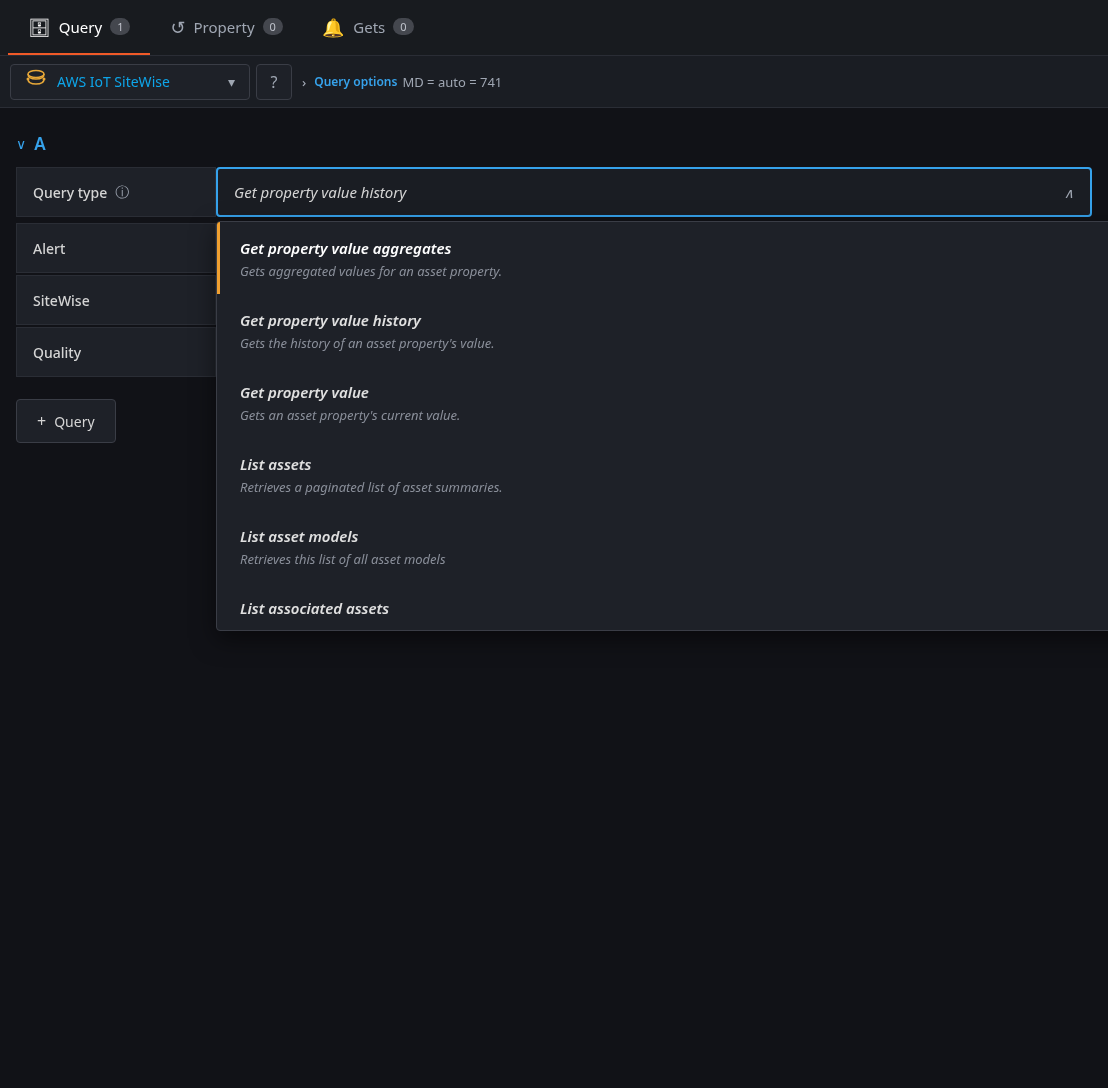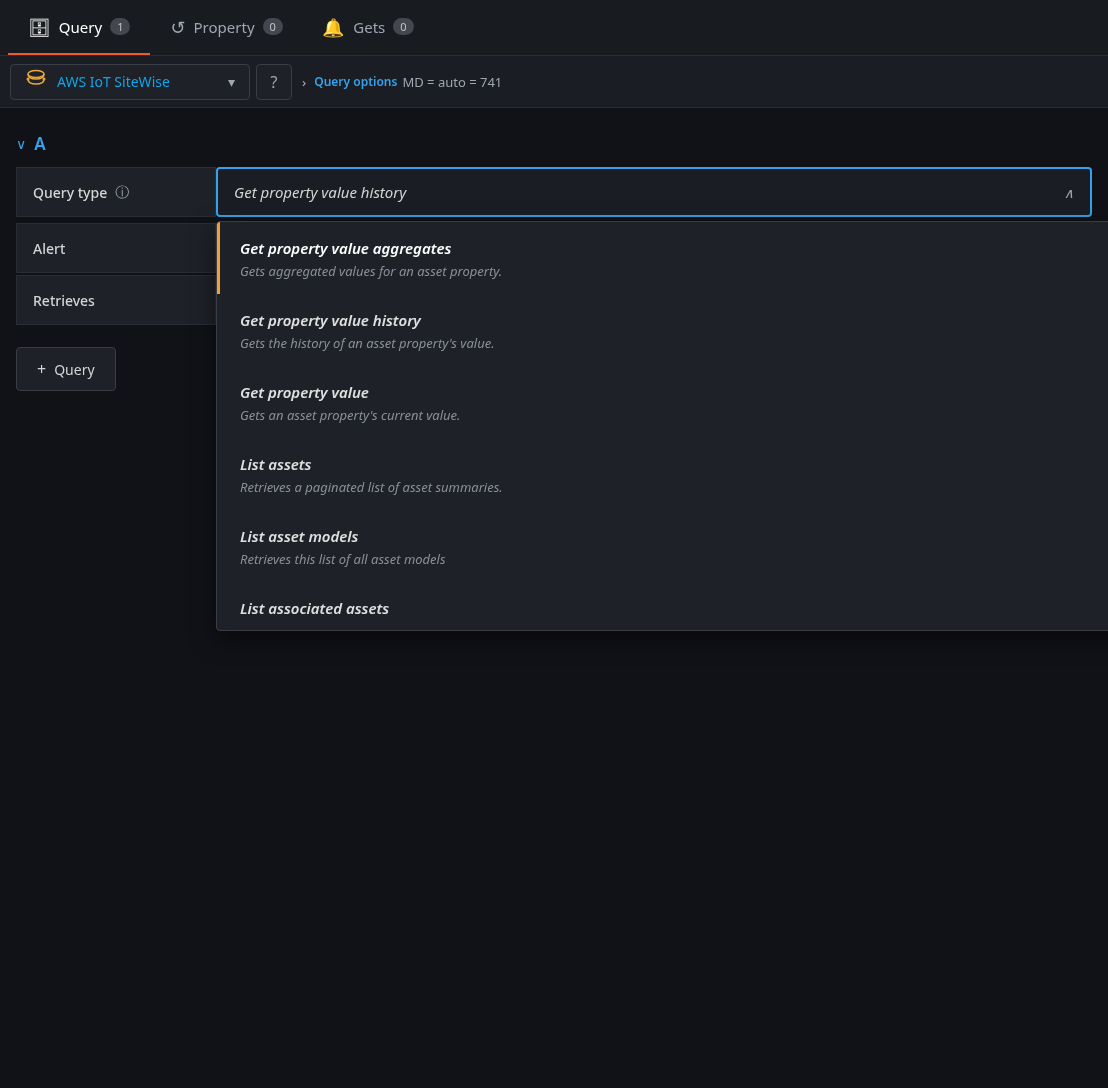--- a/index.html
+++ b/index.html
@@ -323,21 +323,24 @@
 
     <div class="form-labels">
       <div class="form-label-row" style="height:50px;">
         <span class="form-label-text">Query type</span>
         <span class="info-icon">ⓘ</span>
       </div>
       <div class="form-label-row" style="margin-top:4px;">
         <span class="form-label-text">Alert</span>
       </div>
       <div class="form-label-row">
-        <span class="form-label-text">Retrieves</span>
+        <span class="form-label-text">SiteWise</span>
+      </div>
+      <div class="form-label-row">
+        <span class="form-label-text">Quality</span>
       </div>
     </div>
 
     <div class="dropdown-container">
 
       <div class="dropdown-trigger">
         <span class="dropdown-trigger-text">Get property value history</span>
         <span class="dropdown-chevron">∧</span>
       </div>
 

